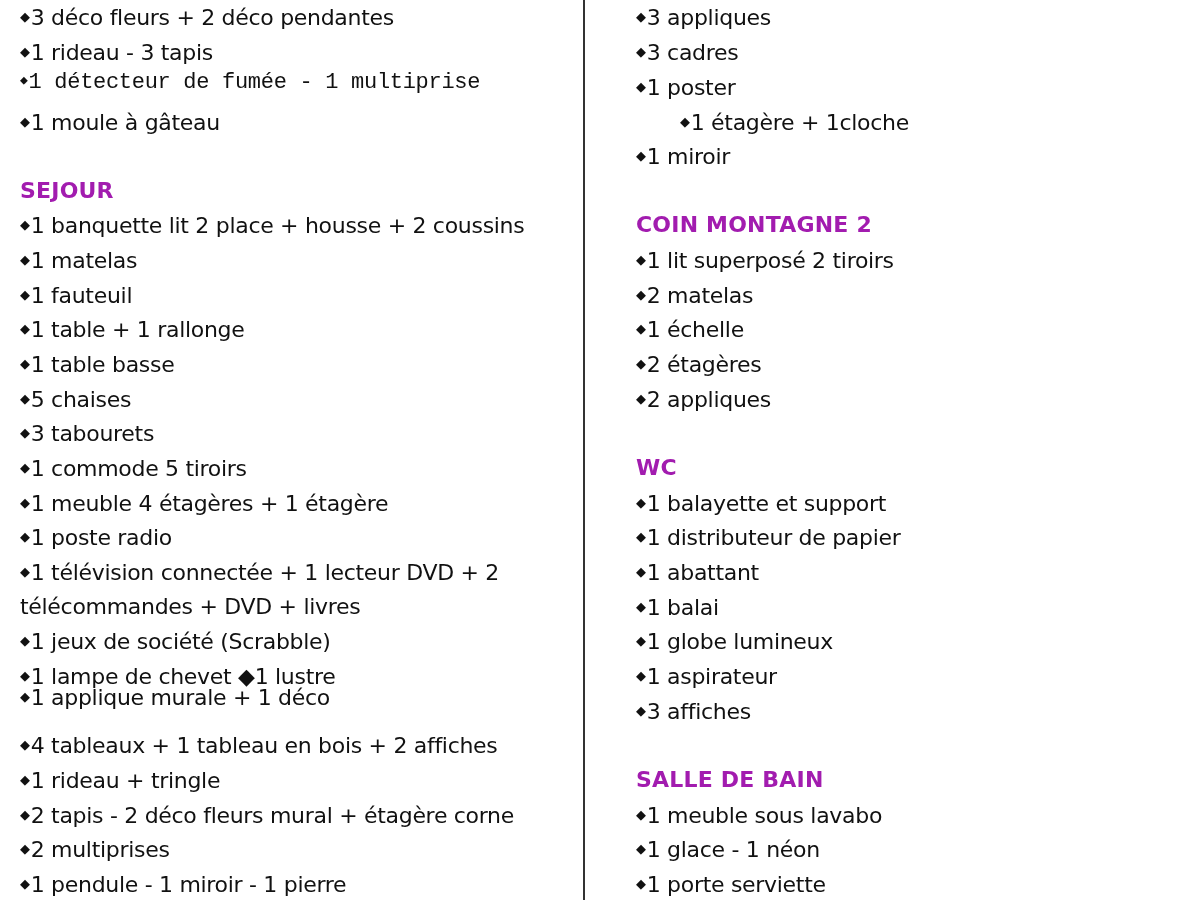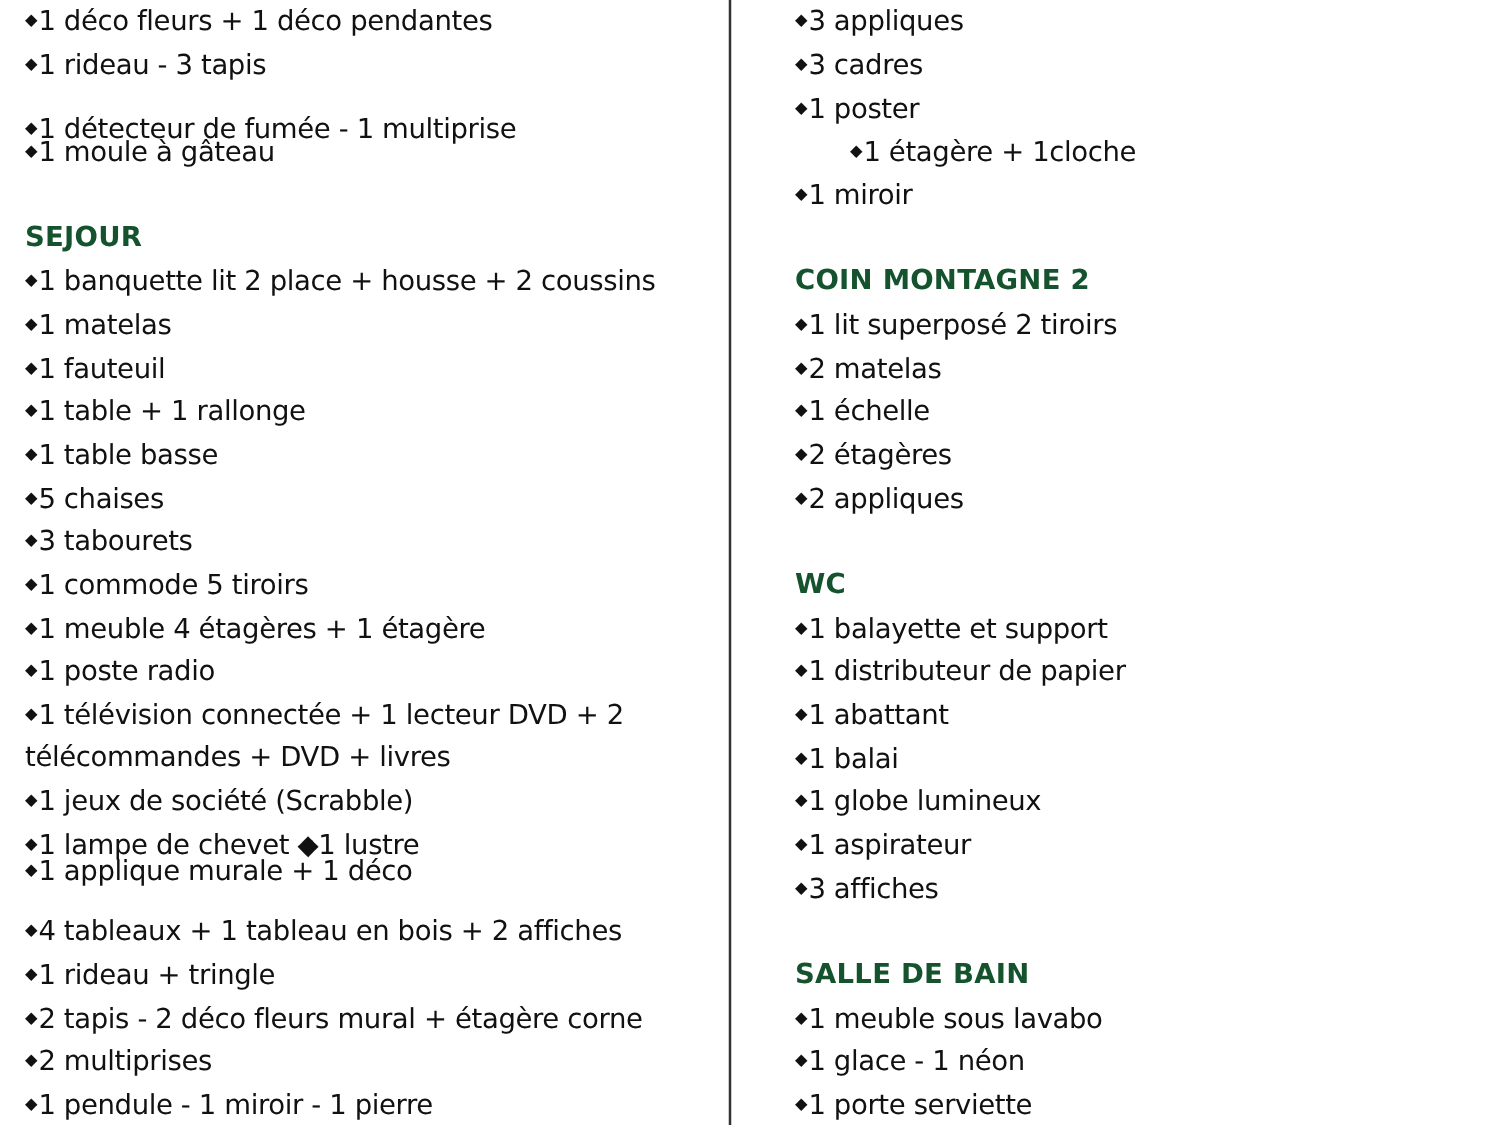--- a/index.html
+++ b/index.html
@@ -3,30 +3,30 @@
 <meta charset="utf-8">
 <style>
   html, body { margin:0; padding:0; background:#ffffff; }
   body { width:1200px; height:900px; overflow:hidden; position:relative;
          font-family:"DejaVu Sans", sans-serif; color:#111; }
   .col { position:absolute; top:0; }
   .col-left { left:20px; width:560px; }
   .col-right { left:636px; width:540px; }
   .divider { position:absolute; left:583px; top:0; width:2px; height:900px; background:#333; }
   .line { position:absolute; font-size:22px; line-height:26px; white-space:nowrap; letter-spacing:-0.3px; }
-  .heading { color:#14532d; font-weight:bold; letter-spacing:0.2px; }
+  .heading { color:#a21caf; font-weight:bold; letter-spacing:0.2px; }
   .bullet { font-size:13px; vertical-align:4px; margin-right:1px; }
 </style>
 </head>
 <body>
 
 <div class="col col-left" id="left">
-    <div class="line" style="top: 4px;"><span class="bullet">◆</span><span>1 déco fleurs + 1 déco pendantes</span></div>
+    <div class="line" style="top: 4px;"><span class="bullet">◆</span><span>3 déco fleurs + 2 déco pendantes</span></div>
     <div class="line" style="top: 39px;"><span class="bullet">◆</span><span>1 rideau  -  3 tapis</span></div>
-    <div class="line" style="top: 90px;"><span class="bullet">◆</span><span>1 détecteur de fumée  -  1 multiprise</span></div>
+    <div class="line" style="top: 68px; font-family: Liberation Mono, monospace;"><span class="bullet">◆</span><span>1 détecteur de fumée  -  1 multiprise</span></div>
     <div class="line" style="top: 109px; text-align: right;"><span class="bullet">◆</span><span>1 moule à gâteau</span></div>
     <div class="line heading" style="top: 178px;"><span>SEJOUR</span></div>
     <div class="line" style="top: 212px;"><span class="bullet">◆</span><span>1 banquette lit 2 place + housse + 2 coussins</span></div>
     <div class="line" style="top: 247px;"><span class="bullet">◆</span><span>1 matelas</span></div>
     <div class="line" style="top: 282px;"><span class="bullet">◆</span><span>1 fauteuil</span></div>
     <div class="line" style="top: 316px;"><span class="bullet">◆</span><span>1 table + 1 rallonge</span></div>
     <div class="line" style="top: 351px;"><span class="bullet">◆</span><span>1 table basse</span></div>
     <div class="line" style="top: 386px;"><span class="bullet">◆</span><span>5 chaises</span></div>
     <div class="line" style="top: 420px;"><span class="bullet">◆</span><span>3 tabourets</span></div>
     <div class="line" style="top: 455px;"><span class="bullet">◆</span><span>1 commode 5 tiroirs</span></div>

